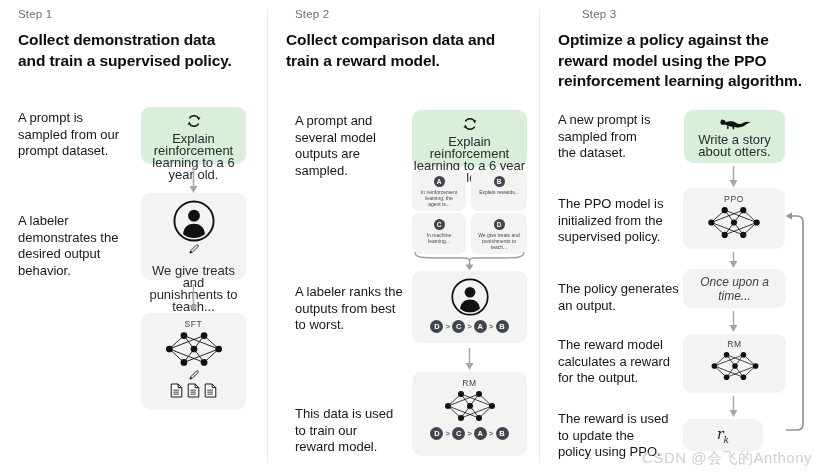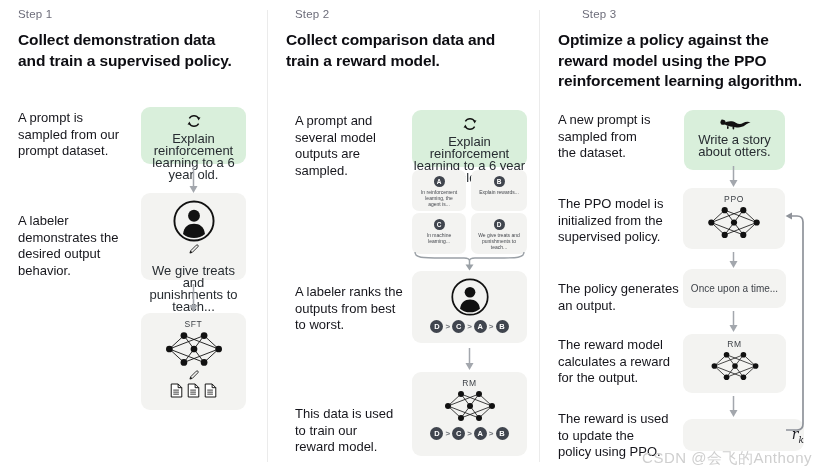--- a/index.html
+++ b/index.html
@@ -29,21 +29,21 @@
   .tiny-card{border-radius:7px;background:var(--gray-card);text-align:center;padding-top:4px;}
   .tiny-text{font-size:5px;line-height:6.2px;color:#44474d;}
   .model-label{font-size:8.5px;letter-spacing:.6px;color:#3c4046;}
   .badge-row{display:flex;align-items:center;justify-content:center;gap:2px;}
   .badge{width:13px;height:13px;border-radius:50%;background:var(--badge);color:#fff;
          font-size:7.5px;font-weight:bold;display:flex;align-items:center;justify-content:center;}
   .gt{font-size:8px;font-weight:bold;color:#6f7379;}
   .divider{width:1px;background:var(--divider);}
   .lbadge{width:11px;height:11px;border-radius:50%;background:var(--badge);color:#fff;
           font-size:6.5px;font-weight:bold;display:flex;align-items:center;justify-content:center;margin:2px auto 2px;}
-  .output-text{font-size:10px;color:#3f434a;}
+  .output-text{font-size:12px;color:#3f434a;font-style:italic;}
   .reward-sym{font-family:"DejaVu Serif","Liberation Serif",serif;font-style:italic;font-size:14px;color:#1c1c22;}
   .reward-sym sub{font-size:9px;}
   .watermark{font-size:15px;color:var(--watermark);text-align:right;letter-spacing:.5px;}
   svg{display:block;}
   .center{margin-left:auto;margin-right:auto;}
 </style>
 </head>
 <body>
 
 <div class="stage">
@@ -304,21 +304,21 @@
 
   <div class="abs step-label" style="left:558px;top:8px;margin-left:24px;">Step 3</div>
   <div class="abs headline pre" style="left:558px;top:30px;width:265px;">Optimize a policy against the
 reward model using the PPO
 reinforcement learning algorithm.</div>
 
   <div class="abs caption pre" style="left:558px;top:112px;">A new prompt is
 sampled from
 the dataset.</div>
 
-  <div class="abs card green" style="left:684px;top:110px;width:101px;height:60px;padding-top:7px;">
+  <div class="abs card green" style="left:684px;top:110px;width:101px;height:53px;padding-top:7px;">
     <span>
       <svg class="center" width="32" height="13" viewBox="0 0 40 16" fill="#111">
         <circle cx="5" cy="6.5" r="3.2"></circle>
         <path d="M2.2 4.6 l1.5-2 1.4 1.3 z"></path>
         <path d="M6 8 C10 4.5 17 4.5 21 7 C24 8.8 27 9.2 30 7.5 C33 5.8 36.5 5.3 39.5 6.8 C37 7.2 34.8 8.4 32.5 10.2 C29.5 12.6 25 13.4 20.5 12.6 C15 11.6 9 11.4 6 8 Z"></path>
         <rect x="10" y="11" width="2" height="4" rx="1"></rect>
         <rect x="17" y="11.6" width="2" height="4" rx="1"></rect>
       </svg>
     </span>
     <div class="card-text pre" style="margin-top:4px;">Write a story
@@ -427,21 +427,21 @@
     <svg width="9" height="21">
         <line x1="4.5" y1="0" x2="4.5" y2="14" stroke="#a3a7ad" stroke-width="1.5"></line>
         <polygon points="0.5,14 8.5,14 4.5,21" fill="#a3a7ad"></polygon>
       </svg>
   </span>
 
   <div class="abs caption pre" style="left:558px;top:411px;">The reward is used
 to update the
 policy using PPO.</div>
 
-  <div class="abs card" style="left:683px;top:419px;width:121px;height:32px;display:flex;align-items:center;justify-content:flex-end;">
+  <div class="abs card" style="left:683px;top:419px;width:80px;height:32px;display:flex;align-items:center;justify-content:center;">
     <span class="reward-sym"><span>r</span><sub>k</sub></span>
   </div>
 
   <span class="abs" style="left:783px;top:210px;">
     <svg width="30" height="228" fill="none">
       <path d="M3 220 H14 Q20 220 20 214 V12 Q20 6 14 6 H9" stroke="#8f939a" stroke-width="1.7"></path>
       <polygon points="9,2.5 9,9.5 2.5,6" fill="#8f939a"></polygon>
     </svg>
   </span>
 

